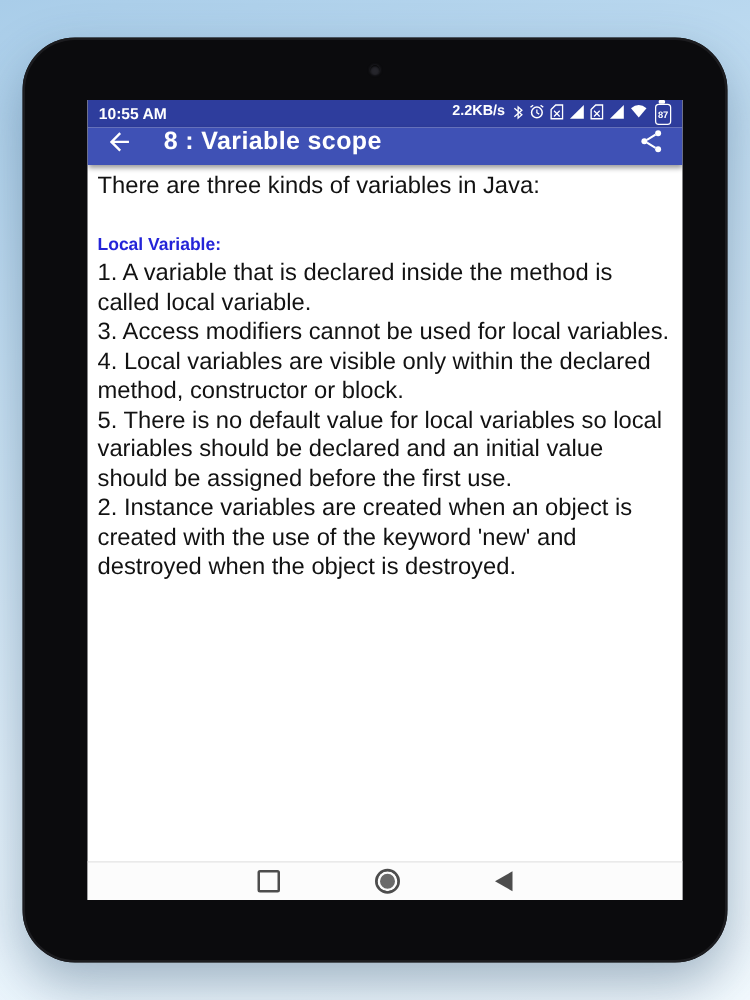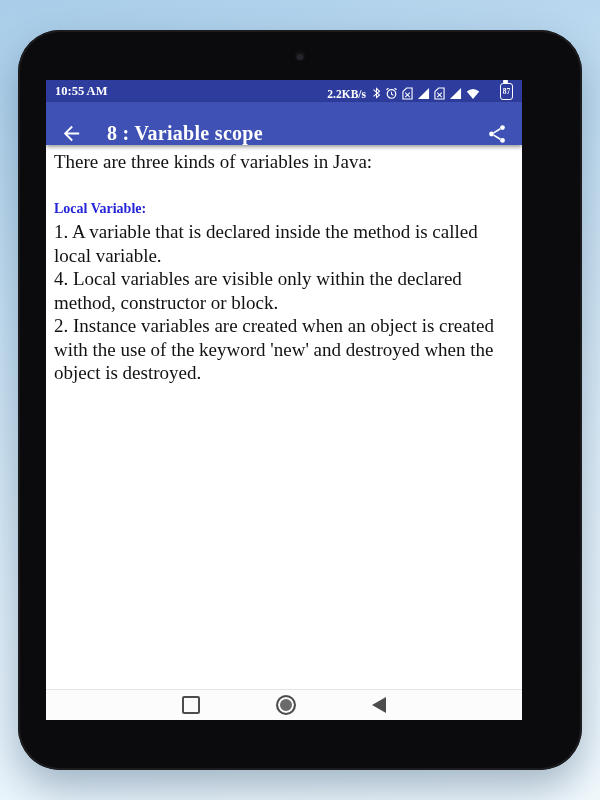--- a/index.html
+++ b/index.html
@@ -11,45 +11,45 @@
   .device{
     position:absolute;left:18px;top:30px;width:564px;height:740px;
     background:#0b0b0d;border-radius:42px;
     box-shadow:0 18px 42px rgba(35,70,105,.38), inset 0 0 0 2px #1c1c1f;
   }
   .camera{
     position:absolute;left:50%;top:22px;width:8px;height:8px;margin-left:-4px;
     border-radius:50%;background:#26262c;box-shadow:inset 0 1px 2px #000,0 0 2px #2e2e36;
   }
   .screen{
-    position:absolute;left:28px;top:50px;width:476px;height:640px;
-    background:#ffffff;overflow:hidden;font-family:Liberation Serif, serif;
+    position:absolute;left:52px;top:50px;width:476px;height:640px;
+    background:#ffffff;overflow:hidden;
   }
   
   .statusbar{
     height:22px;background:#2e3d9d;color:#fff;
     display:flex;align-items:center;padding:0 9px;
     font-size:12.5px;font-weight:bold;
   }
-  .status-right{margin-left:auto;display:flex;align-items:flex-end;gap:4px;}
+  .status-right{margin-left:auto;display:flex;align-items:flex-start;gap:4px;}
   .status-right .speed{font-size:11.5px;font-weight:bold;margin-right:2px;}
   .sicon{display:inline-flex;align-items:center;}
   .battery{
     width:11px;height:15px;border:1.5px solid #fff;border-radius:3px;
     display:flex;align-items:center;justify-content:center;
-    font-size:7.5px;font-weight:bold;color:#fff;position:relative;margin-left:16px;
+    font-size:7.5px;font-weight:bold;color:#fff;position:relative;margin-left:2px;
   }
   .battery:before{
     content:"";position:absolute;top:-3.5px;left:2px;width:5px;height:2.5px;
     background:#fff;border-radius:1px;
   }
   
   .appbar{
-    height:43px;background:#3f51b5;color:#fff;position:relative;z-index:2;
-    display:flex;align-items:flex-end;padding:0 14px;
+    height:30px;background:#3f51b5;color:#fff;position:relative;z-index:2;
+    display:flex;align-items:flex-start;padding:0 14px;
     box-shadow:0 2px 4px rgba(0,0,0,.4);
   }
   .back-btn{display:inline-flex;align-items:center;cursor:pointer;}
   .appbar .title{font-size:20px;font-weight:bold;letter-spacing:.3px;margin-left:24px;}
   .share-btn{margin-left:auto;display:inline-flex;align-items:center;cursor:pointer;}
   
   .content{
     box-sizing:border-box;height:544px;overflow:hidden;
     padding:5px 8px 0 8px;color:#121212;
     font-size:19px;line-height:23.5px;
@@ -149,21 +149,23 @@
           <path d="M8.3 10.8 L15.7 6.2 M8.3 13.2 L15.7 17.8" stroke="#fff" stroke-width="1.8"></path>
         </svg>
       </span>
     </div>
 
     <div class="content">
       <p>There are three kinds of variables in Java:</p>
 
       <h3>Local Variable:</h3>
       <p>1. A variable that is declared inside the method is called local variable.</p>
+      <p>3. Access modifiers cannot be used for local variables.</p>
       <p>4. Local variables are visible only within the declared method, constructor or block.</p>
+      <p>5. There is no default value for local variables so local variables should be declared and an initial value should be assigned before the first use.</p>
 
       <p>2. Instance variables are created when an object is created with the use of the keyword 'new' and destroyed when the object is destroyed.</p>
 
     </div>
 
     <div class="navbar">
       <span class="nav-recents"></span>
       <span class="nav-home"></span>
       <span class="nav-back"></span>
     </div>

